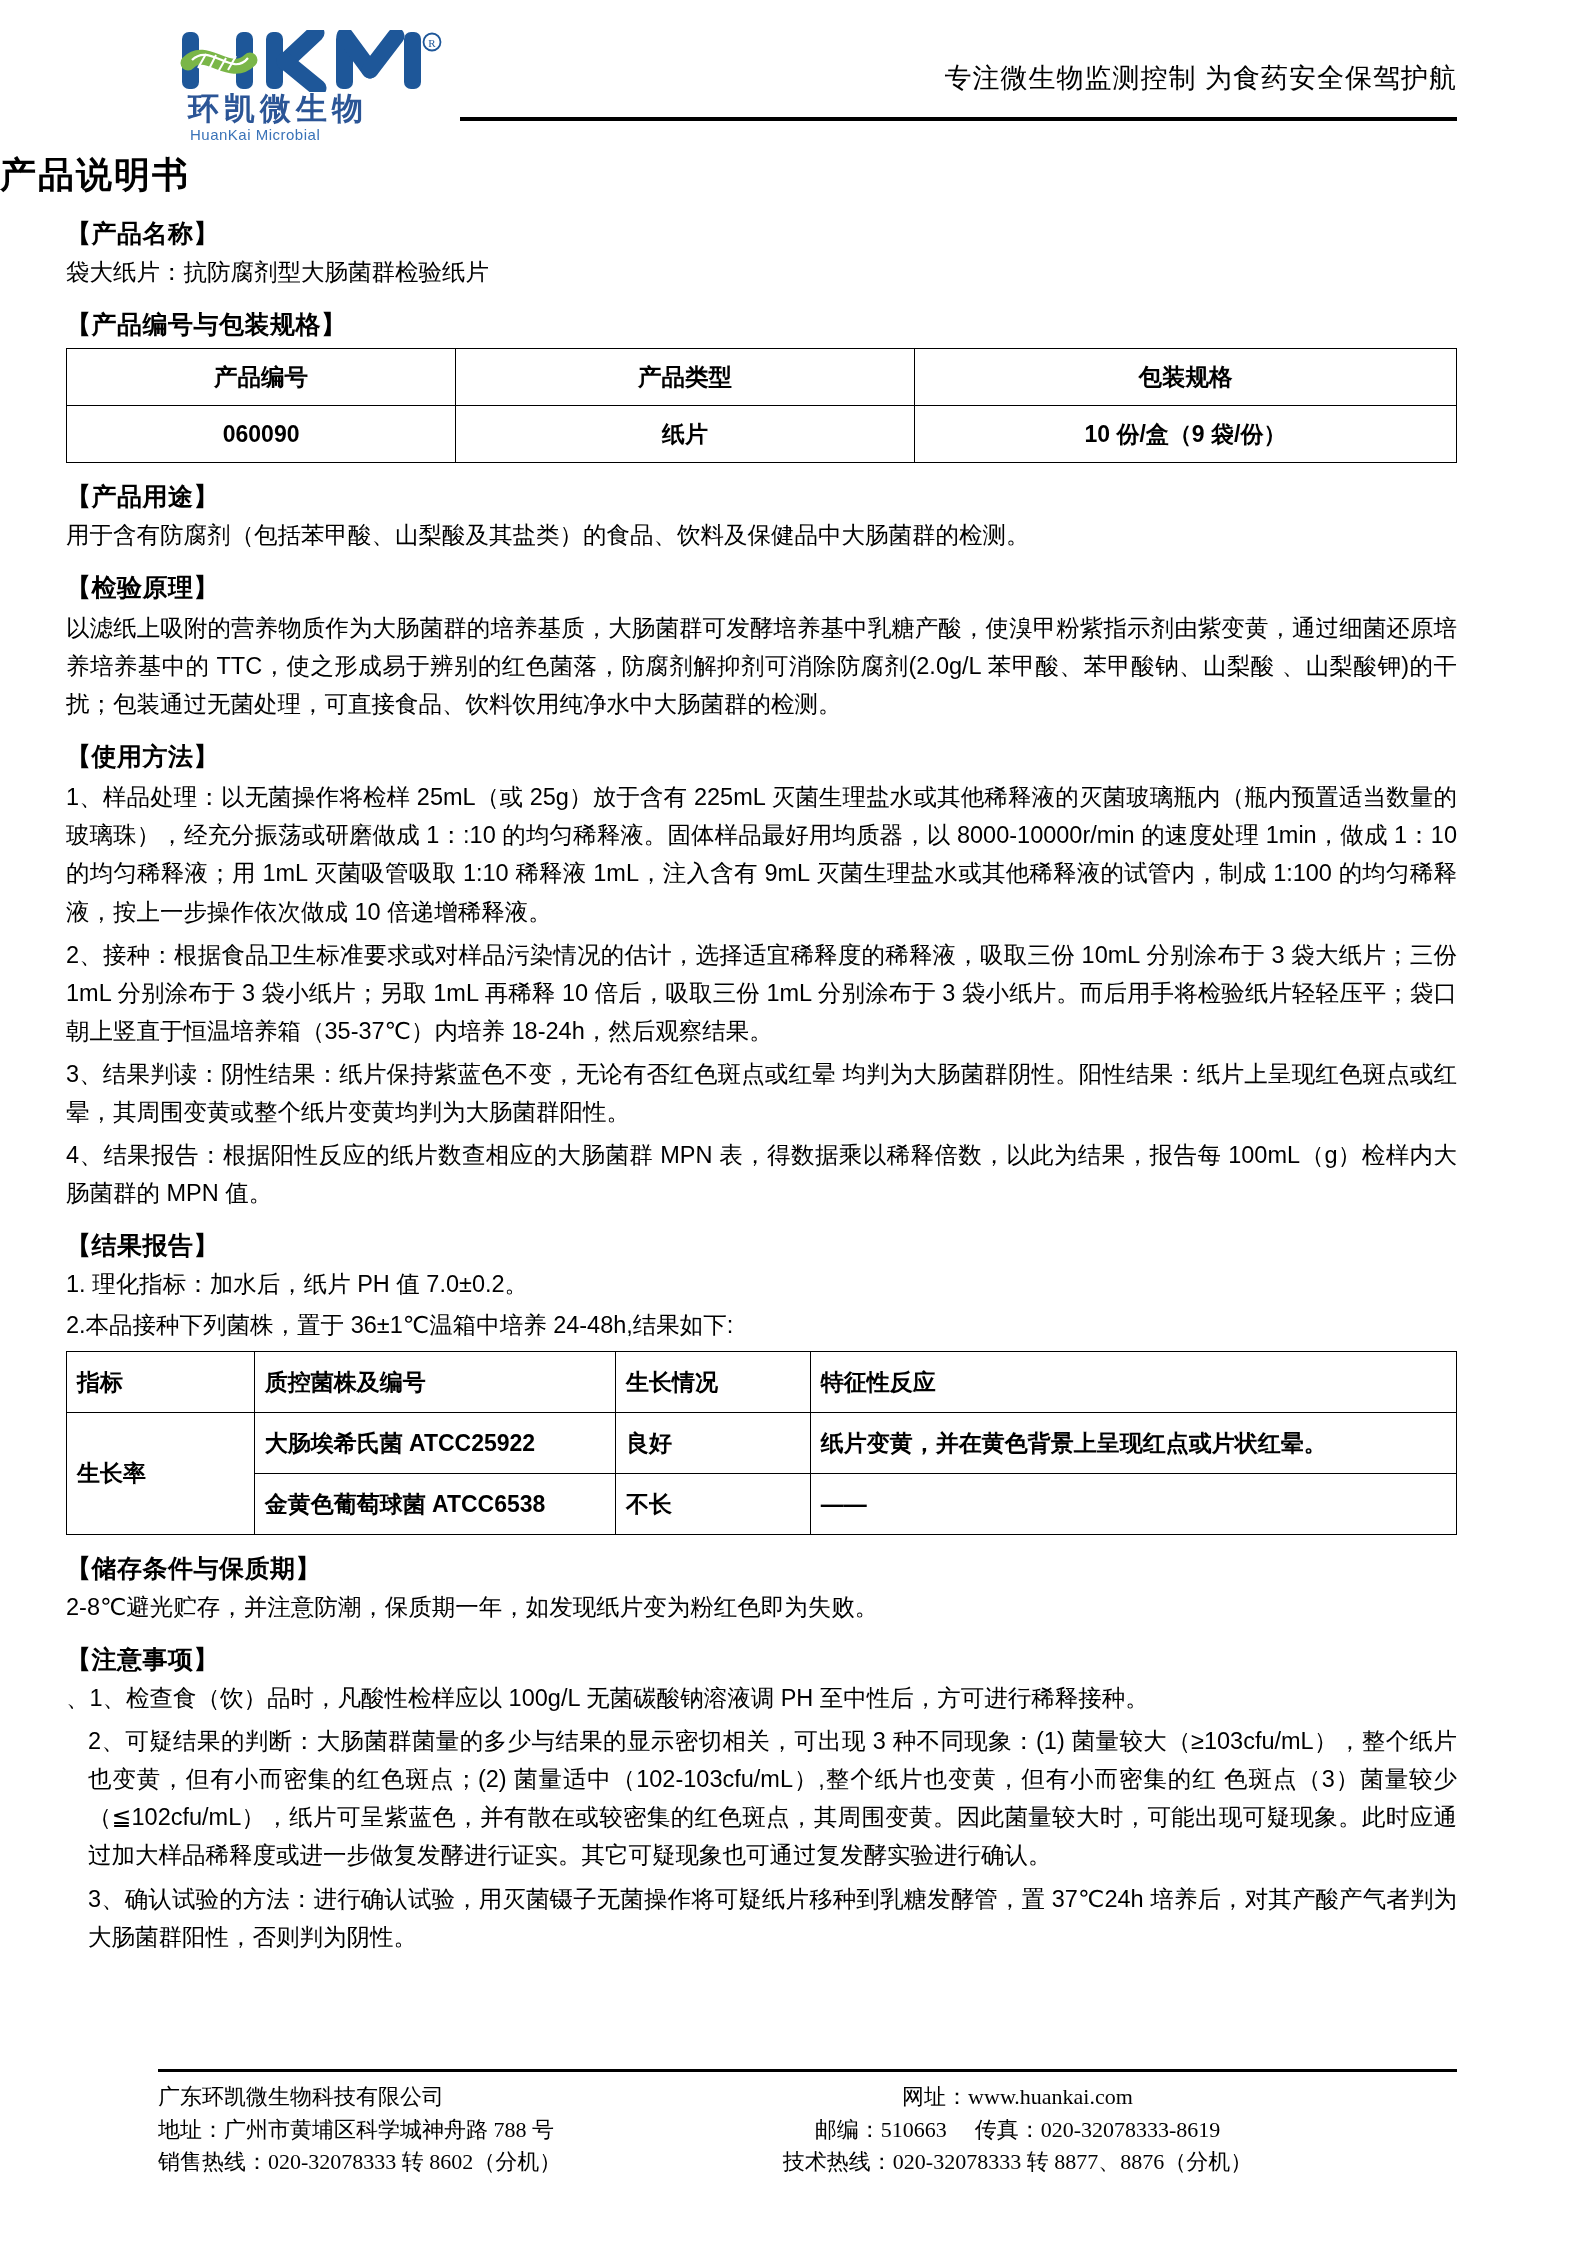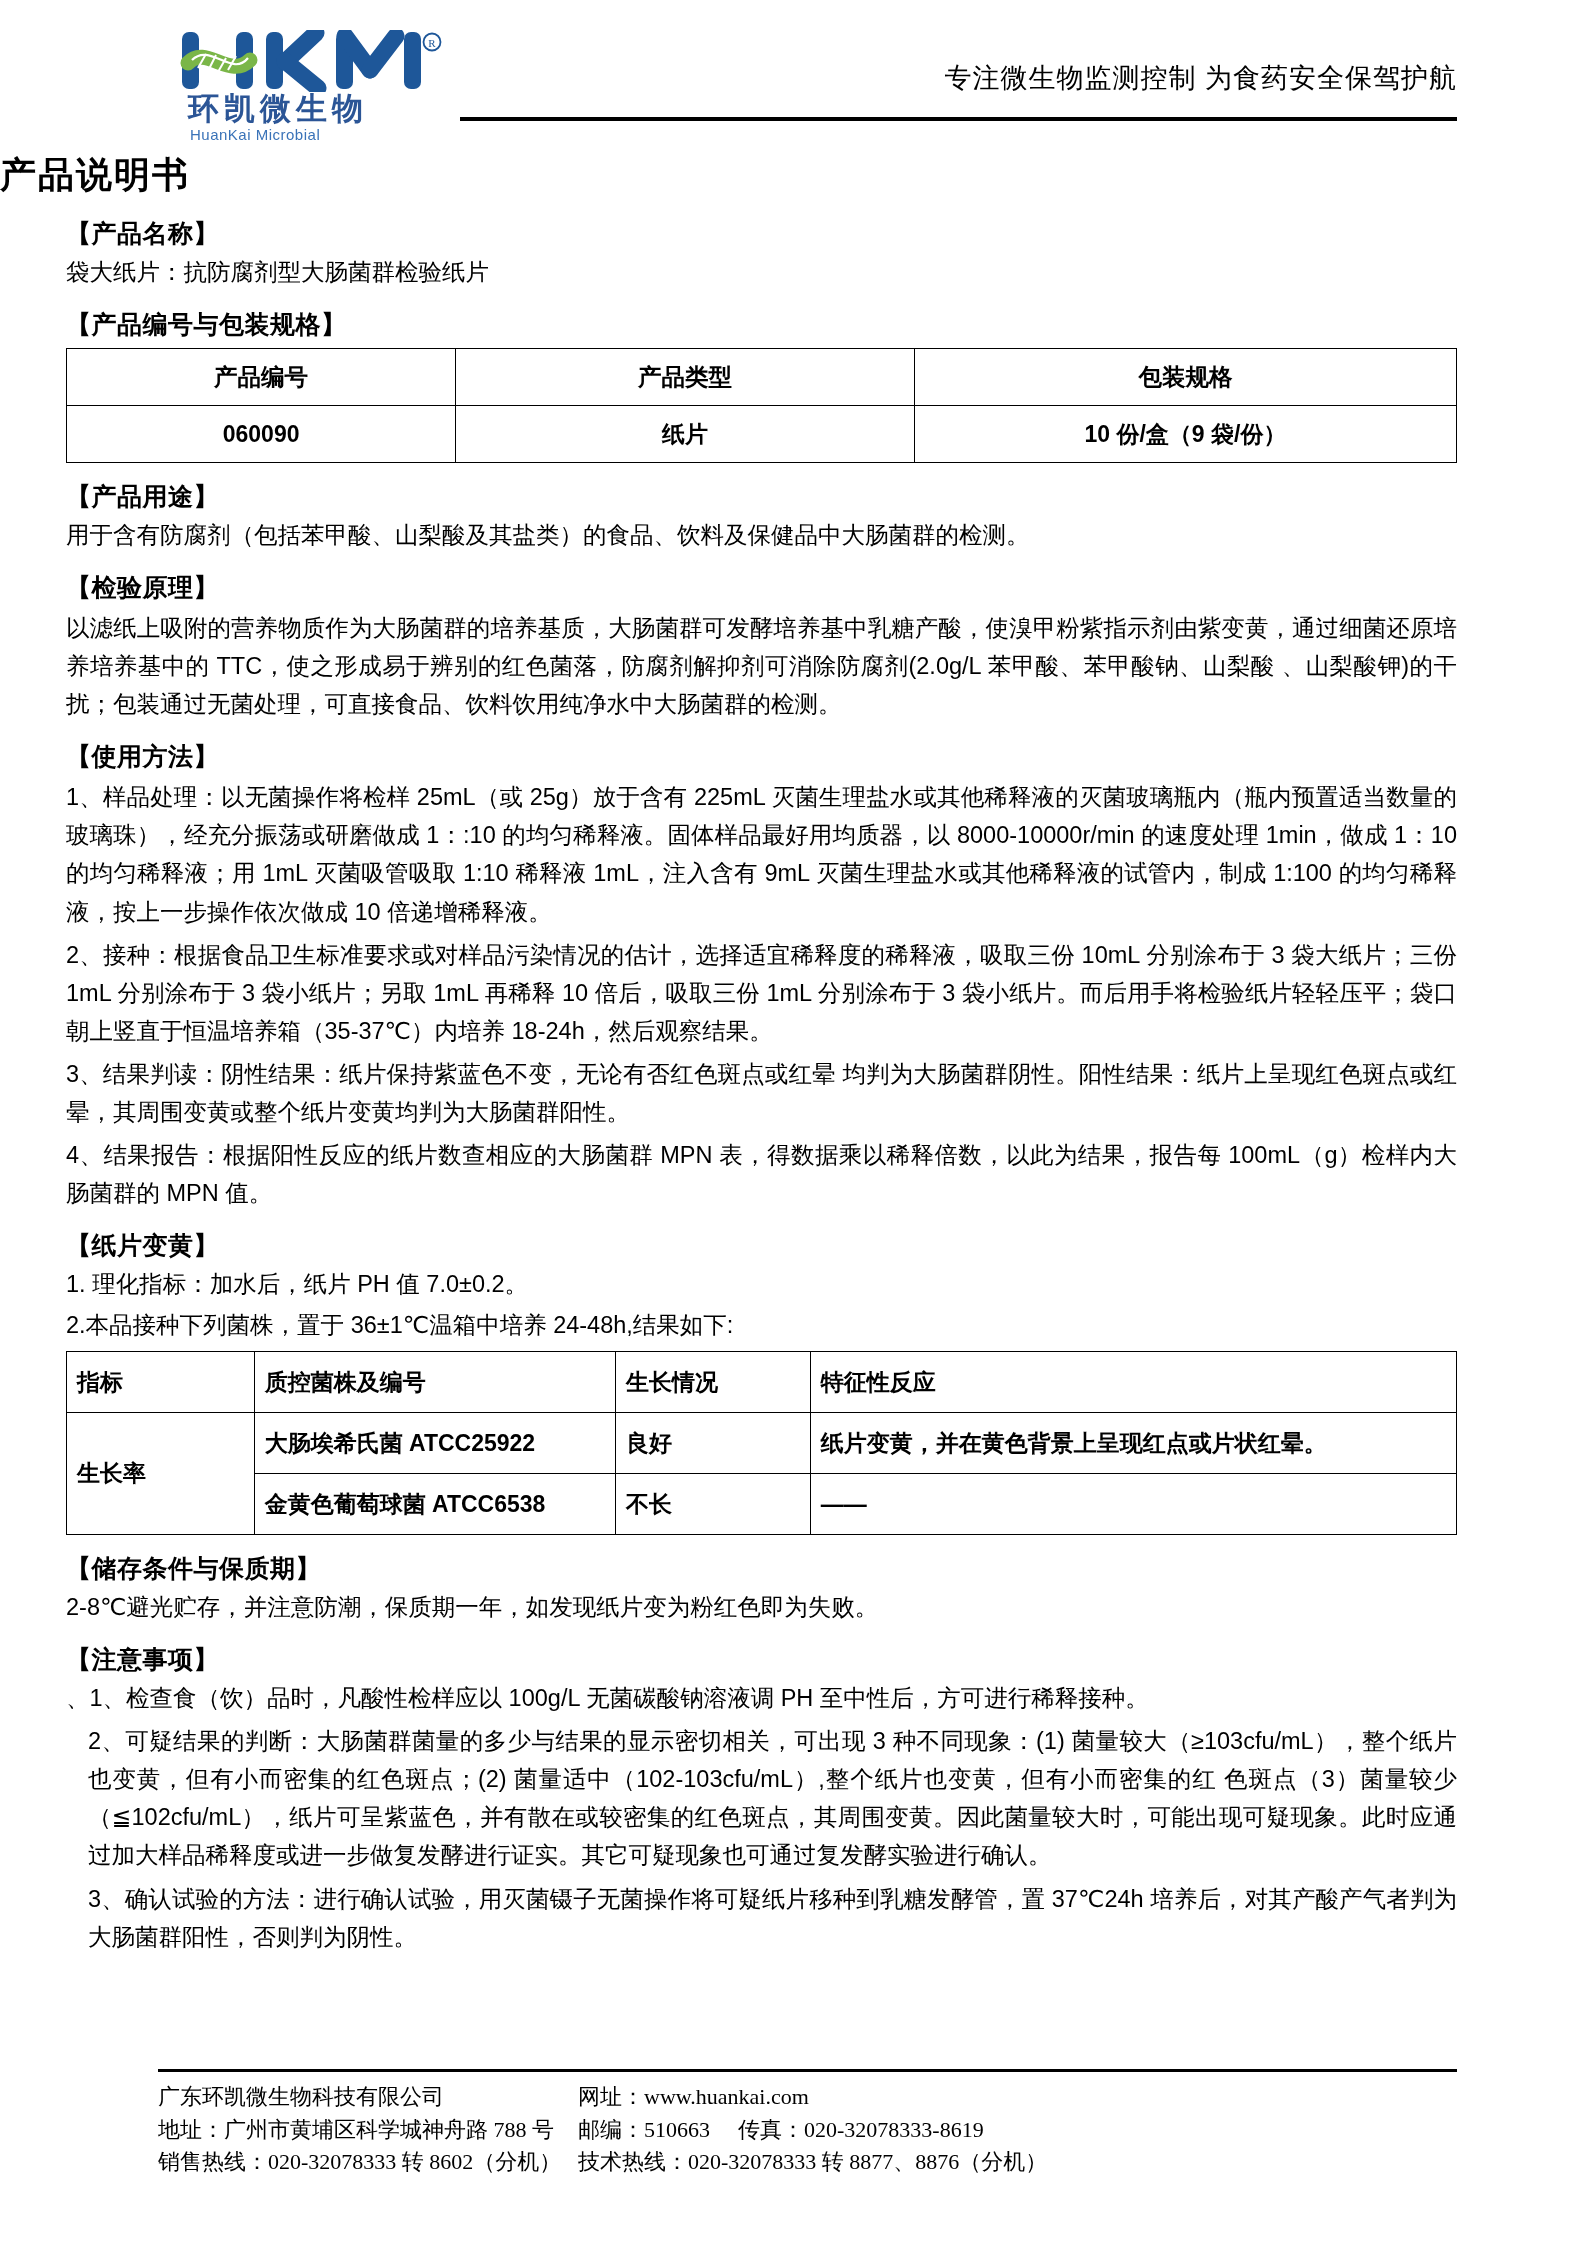--- a/index.html
+++ b/index.html
@@ -165,21 +165,21 @@
   }
   .footer-grid {
     display: flex;
   }
   .footer-col {
     font-family: "Liberation Serif", "DejaVu Serif", serif;
     font-size: 22px;
     line-height: 1.48;
   }
   .footer-col.left { width: 420px; flex: 0 0 420px; }
-  .footer-col.right { flex: 1 1 auto; }
+  .footer-col.right { flex: 1 1 auto; text-align: center; }
   .fsp { display: inline-block; width: 28px; }
 </style>
 </head>
 <body>
 
 <div class="page">
 
   <div class="header">
 
     <div class="logo-block">
@@ -253,21 +253,21 @@
 
     <div class="sec-head">【检验原理】</div>
     <div class="para">以滤纸上吸附的营养物质作为大肠菌群的培养基质，大肠菌群可发酵培养基中乳糖产酸，使溴甲粉紫指示剂由紫变黄，通过细菌还原培养培养基中的 TTC，使之形成易于辨别的红色菌落，防腐剂解抑剂可消除防腐剂(2.0g/L 苯甲酸、苯甲酸钠、山梨酸 、山梨酸钾)的干扰；包装通过无菌处理，可直接食品、饮料饮用纯净水中大肠菌群的检测。</div>
 
     <div class="sec-head">【使用方法】</div>
     <div class="para">1、样品处理：以无菌操作将检样 25mL（或 25g）放于含有 225mL 灭菌生理盐水或其他稀释液的灭菌玻璃瓶内（瓶内预置适当数量的玻璃珠），经充分振荡或研磨做成 1：:10 的均匀稀释液。固体样品最好用均质器，以 8000-10000r/min 的速度处理 1min，做成 1：10 的均匀稀释液；用 1mL 灭菌吸管吸取 1:10 稀释液 1mL，注入含有 9mL 灭菌生理盐水或其他稀释液的试管内，制成 1:100 的均匀稀释液，按上一步操作依次做成 10 倍递增稀释液。</div>
     <div class="para">2、接种：根据食品卫生标准要求或对样品污染情况的估计，选择适宜稀释度的稀释液，吸取三份 10mL 分别涂布于 3 袋大纸片；三份 1mL 分别涂布于 3 袋小纸片；另取 1mL 再稀释 10 倍后，吸取三份 1mL 分别涂布于 3 袋小纸片。而后用手将检验纸片轻轻压平；袋口朝上竖直于恒温培养箱（35-37℃）内培养 18-24h，然后观察结果。</div>
     <div class="para">3、结果判读：阴性结果：纸片保持紫蓝色不变，无论有否红色斑点或红晕 均判为大肠菌群阴性。阳性结果：纸片上呈现红色斑点或红晕，其周围变黄或整个纸片变黄均判为大肠菌群阳性。</div>
     <div class="para">4、结果报告：根据阳性反应的纸片数查相应的大肠菌群 MPN 表，得数据乘以稀释倍数，以此为结果，报告每 100mL（g）检样内大肠菌群的 MPN 值。</div>
 
-    <div class="sec-head">【纸片变黄】</div>
+    <div class="sec-head">【结果报告】</div>
     <div class="para tight">1. 理化指标：加水后，纸片 PH 值 7.0±0.2。</div>
     <div class="para tight">2.本品接种下列菌株，置于 36±1℃温箱中培养 24-48h,结果如下:</div>
 
     <table class="t qc">
       <colgroup>
           <col style="width:13.5%">
           <col style="width:26%">
           <col style="width:14%">
           <col style="width:46.5%">
         </colgroup>

